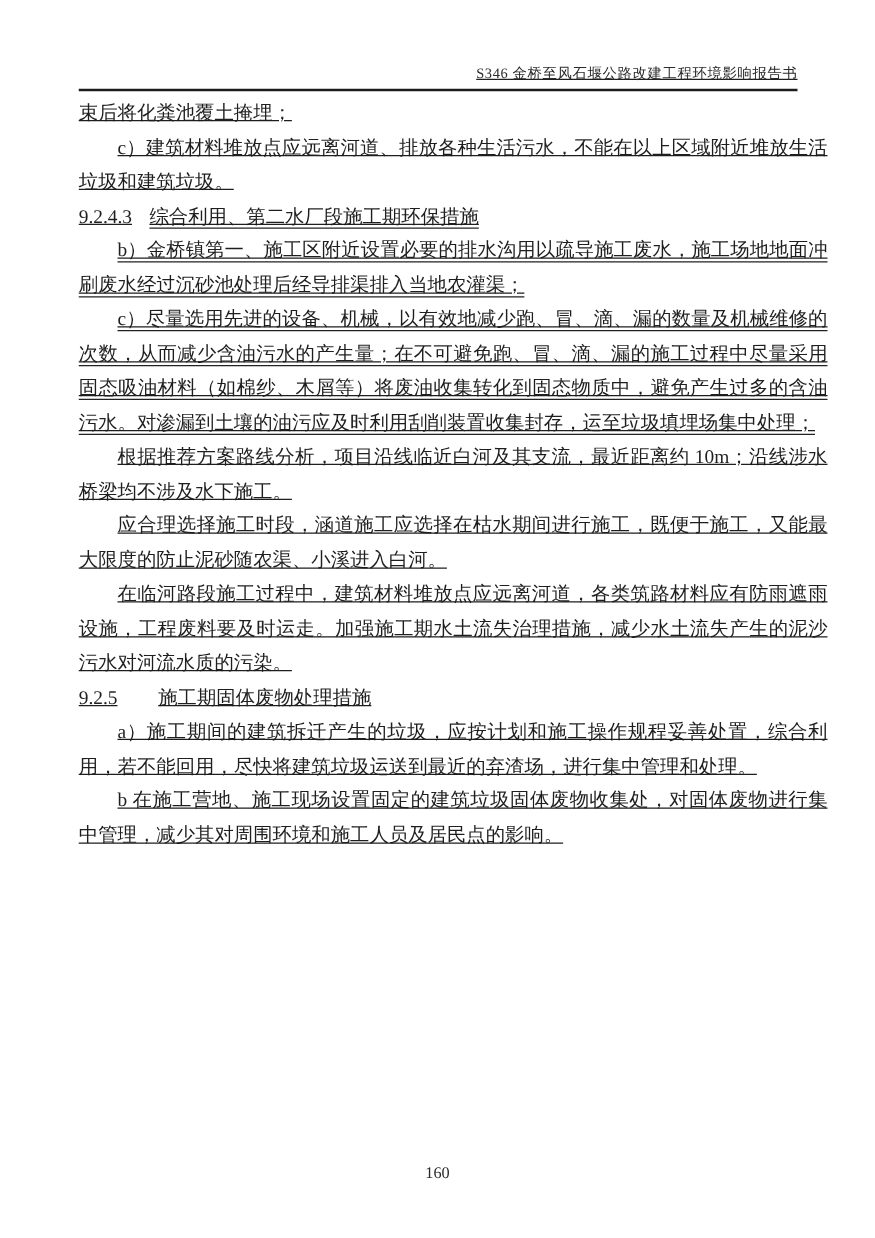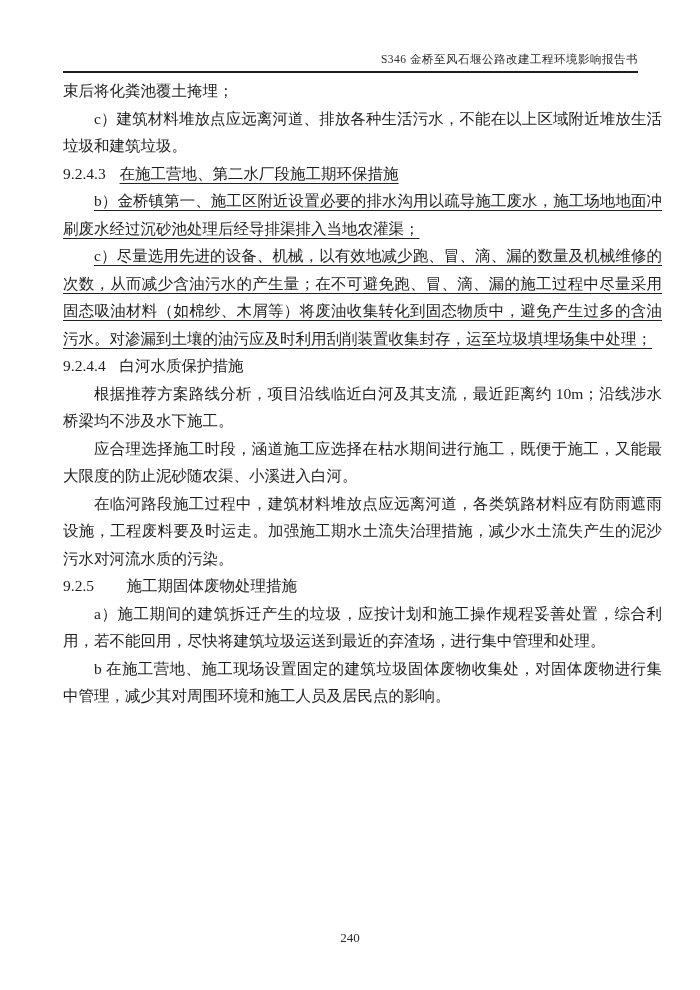--- a/index.html
+++ b/index.html
@@ -8,20 +8,21 @@
     background: #ffffff;
   }
   .page {
     position: relative;
     width: 700px;
     height: 990px;
     background: #ffffff;
     font-family: "Liberation Serif", "DejaVu Serif", serif;
     color: #1e1e1e;
     overflow: hidden;
+    text-decoration: underline;
   }
   .header {
     margin: 0 62px 0 63px;
     padding-top: 52px;
   }
   .header-title {
     text-align: right;
     font-size: 11.5px;
     line-height: 15px;
     color: #2a2a2a;
@@ -73,29 +74,28 @@
 <div class="page">
 
   <div class="header">
     <div class="header-title">S346 金桥至风石堰公路改建工程环境影响报告书</div>
     <div class="header-rule"></div>
   </div>
 
   <div class="content">
       <p class="">束后将化粪池覆土掩埋；</p>
       <p class="indent">c）建筑材料堆放点应远离河道、排放各种生活污水，不能在以上区域附近堆放生活垃圾和建筑垃圾。</p>
-      <p class="heading"><span class="h-num">9.2.4.3</span><span class="underline">在施工营地、第二水厂段施工期环保措施</span></p>
+      <p class="heading"><span class="h-num">9.2.4.3</span><span class="underline">综合利用、第二水厂段施工期环保措施</span></p>
       <p class="indent underline">b）金桥镇第一、施工区附近设置必要的排水沟用以疏导施工废水，施工场地地面冲刷废水经过沉砂池处理后经导排渠排入当地农灌渠；</p>
       <p class="indent underline">c）尽量选用先进的设备、机械，以有效地减少跑、冒、滴、漏的数量及机械维修的次数，从而减少含油污水的产生量；在不可避免跑、冒、滴、漏的施工过程中尽量采用固态吸油材料（如棉纱、木屑等）将废油收集转化到固态物质中，避免产生过多的含油污水。对渗漏到土壤的油污应及时利用刮削装置收集封存，运至垃圾填埋场集中处理；</p>
-      <p class="heading"><span class="h-num">9.2.4.4</span><span class="">白河水质保护措施</span></p>
       <p class="indent">根据推荐方案路线分析，项目沿线临近白河及其支流，最近距离约 10m；沿线涉水桥梁均不涉及水下施工。</p>
       <p class="indent">应合理选择施工时段，涵道施工应选择在枯水期间进行施工，既便于施工，又能最大限度的防止泥砂随农渠、小溪进入白河。</p>
       <p class="indent">在临河路段施工过程中，建筑材料堆放点应远离河道，各类筑路材料应有防雨遮雨设施，工程废料要及时运走。加强施工期水土流失治理措施，减少水土流失产生的泥沙污水对河流水质的污染。</p>
       <p class="heading"><span class="h-num wide">9.2.5</span><span class="">施工期固体废物处理措施</span></p>
       <p class="indent">a）施工期间的建筑拆迁产生的垃圾，应按计划和施工操作规程妥善处置，综合利用，若不能回用，尽快将建筑垃圾运送到最近的弃渣场，进行集中管理和处理。</p>
       <p class="indent">b 在施工营地、施工现场设置固定的建筑垃圾固体废物收集处，对固体废物进行集中管理，减少其对周围环境和施工人员及居民点的影响。</p>
     </div>
 
   <div class="footer">
-    <span>240</span>
+    <span>160</span>
   </div>
 
 </div>
 
 </body></html>

